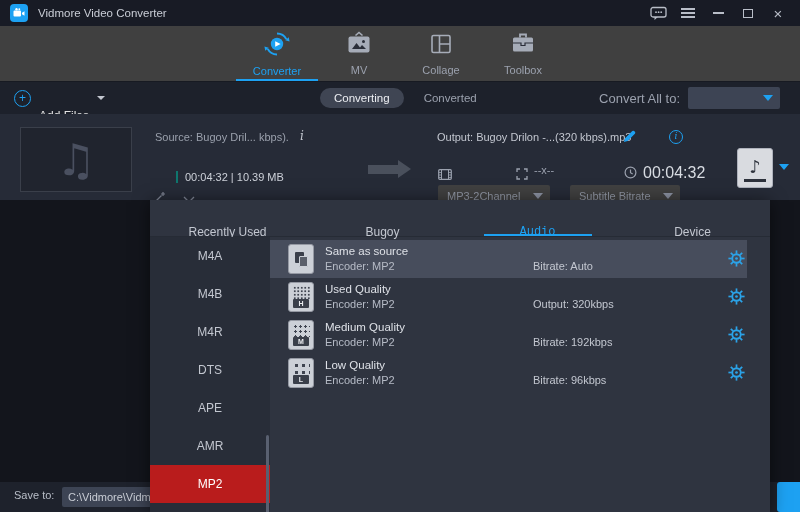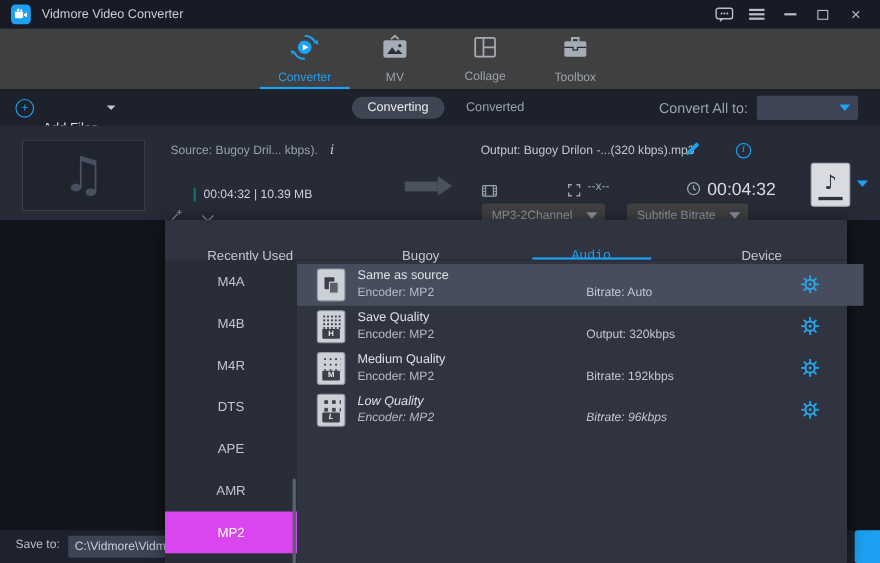--- a/index.html
+++ b/index.html
@@ -75,24 +75,24 @@
   .convert-btn { right:0; top:482px; width:23px; height:30px; background:#1da1f2; border-radius:3px 0 0 3px; }
 
   
   .popup { position:absolute; left:150px; top:200px; width:620px; height:312px; background:#2f3440; box-shadow:0 2px 16px rgba(0,0,0,.55); z-index:10; }
   .popup-tabs { height:37px; display:flex; border-bottom:1px solid #262b35; }
   .ptab { flex:1; display:flex; align-items:flex-start; justify-content:center; font-size:12px; color:#c3c7d0; position:relative; cursor:default;margin-top:25px; }
   .ptab.active { color:#1da1f2;font-family:Liberation Mono, monospace; }
   .ptab-underline { position:absolute; bottom:0; left:50%; transform:translateX(-50%); width:108px; height:2px; background:#1da1f2; }
   .popup-side { position:absolute; left:0; top:37px; bottom:0; width:120px; background:#282d38; }
   .fmt-item { height:38px; line-height:38px; text-align:center; font-size:12px; color:#c3c7d0; cursor:default; }
-  .fmt-item.active { background:#d946ef; color:#fff; }
+  .fmt-item.active { background:#b91c1c; color:#fff; }
   .side-scroll { position:absolute; right:1px; top:198px; width:3px; height:114px; background:#596070; border-radius:2px; }
   .popup-list { position:absolute; left:120px; top:37px; right:0; bottom:0; }
-  .preset-row { position:absolute; left:0; width:515px; height:38px; }
+  .preset-row { position:absolute; left:0; width:477px; height:38px; }
   .preset-row.selected { background:#474d5c; }
   .p-icon { position:absolute; left:18px; top:4px; width:26px; height:30px; background:#ccd0d7; border:1px solid #9599a3; border-radius:3px; }
   .copy-a { position:absolute; left:6px; top:7px; width:9px; height:11px; background:#3a3f4a; border-radius:1px; }
   .copy-b { position:absolute; left:10px; top:11px; width:9px; height:11px; background:#5a5f6a; border:1px solid #ccd0d7; border-radius:1px; }
   .p-grid { position:absolute; left:4px; top:3px; width:17px; height:13px; background-image:radial-gradient(circle,#3f4450 1.1px,transparent 1.3px); }
   .grid-h { background-size:3.5px 3.5px; }
   .grid-m { background-size:5px 5px; }
   .grid-l { background-size:7px 7px; background-image:radial-gradient(circle,#3f4450 1.8px,transparent 2px); }
   .p-badge { position:absolute; left:4px; bottom:3px; width:16px; height:9px; background:#3a3f4a; border-radius:1px; color:#eceef2; font-size:7px; line-height:9px; text-align:center; font-weight:bold; }
   .p-title { position:absolute; left:55px; top:5px; font-size:11.5px; color:#dde0e6; }
@@ -325,21 +325,21 @@
               <circle cx="10" cy="10" r="1.6" fill="#2ba3e8"></circle>
             </svg>
         </span>
       </div>
 
       <div class="preset-row" style="top:41px;">
         <span class="p-icon">
             <span class="p-grid grid-h"></span>
             <span class="p-badge">H</span>
           </span>
-        <span class="p-title">Save Quality</span>
+        <span class="p-title">Used Quality</span>
         <span class="p-enc">Encoder: MP2</span>
         <span class="p-bit">Output: 320kbps</span>
         <span class="p-gear">
           <svg viewBox="0 0 20 20" width="17" height="17">
               <g fill="#2ba3e8">
                 <rect x="9" y="0.5" width="2" height="4"></rect>
                 <rect x="9" y="0.5" width="2" height="4" transform="rotate(45 10 10)"></rect>
                 <rect x="9" y="0.5" width="2" height="4" transform="rotate(90 10 10)"></rect>
                 <rect x="9" y="0.5" width="2" height="4" transform="rotate(135 10 10)"></rect>
                 <rect x="9" y="0.5" width="2" height="4" transform="rotate(180 10 10)"></rect>
@@ -372,21 +372,21 @@
                 <rect x="9" y="0.5" width="2" height="4" transform="rotate(225 10 10)"></rect>
                 <rect x="9" y="0.5" width="2" height="4" transform="rotate(270 10 10)"></rect>
                 <rect x="9" y="0.5" width="2" height="4" transform="rotate(315 10 10)"></rect>
               </g>
               <circle cx="10" cy="10" r="5" fill="none" stroke="#2ba3e8" stroke-width="2.2"></circle>
               <circle cx="10" cy="10" r="1.6" fill="#2ba3e8"></circle>
             </svg>
         </span>
       </div>
 
-      <div class="preset-row" style="top:117px;font-style:italic;">
+      <div class="preset-row" style="top:117px;">
         <span class="p-icon">
             <span class="p-grid grid-l"></span>
             <span class="p-badge">L</span>
           </span>
         <span class="p-title">Low Quality</span>
         <span class="p-enc">Encoder: MP2</span>
         <span class="p-bit">Bitrate: 96kbps</span>
         <span class="p-gear">
           <svg viewBox="0 0 20 20" width="17" height="17">
               <g fill="#2ba3e8">

